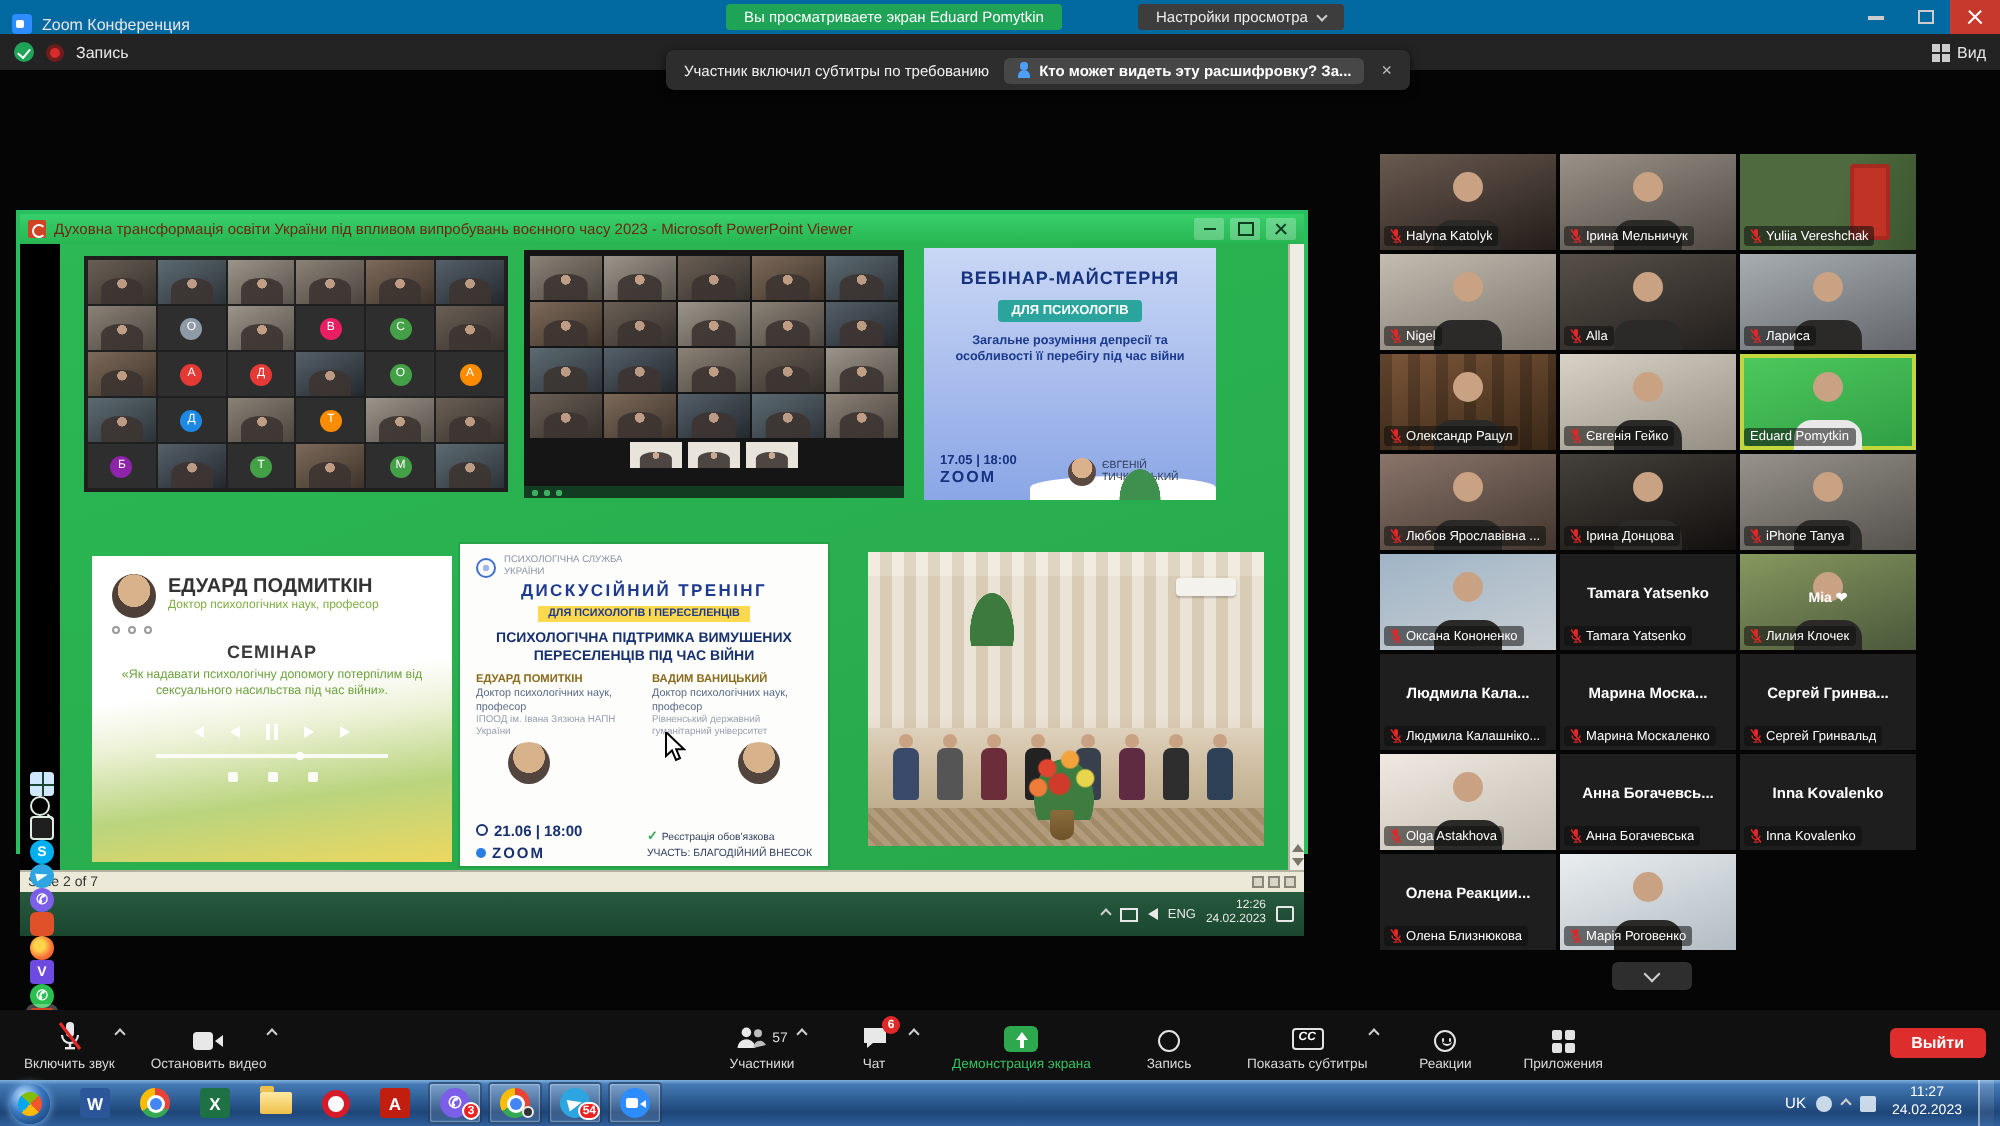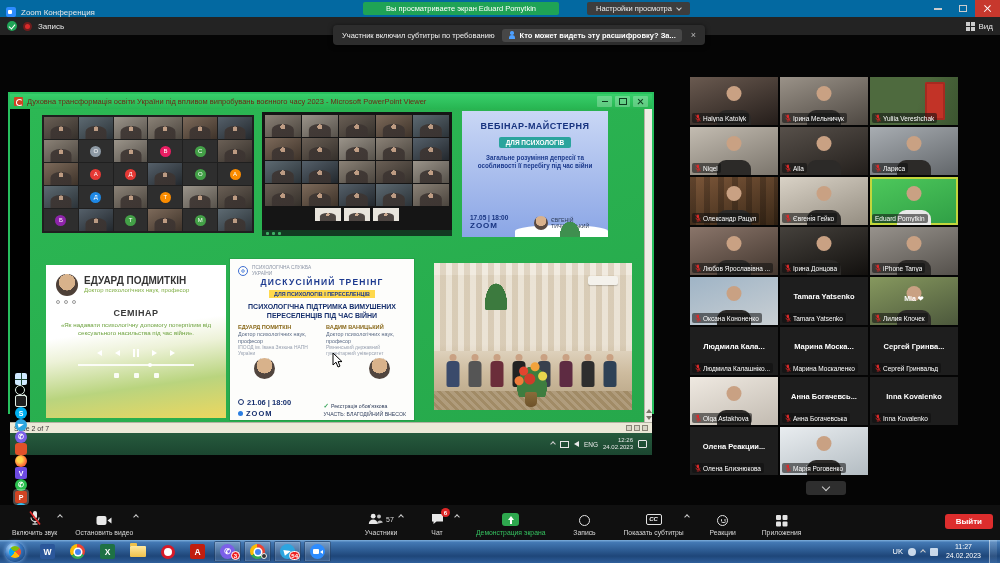--- a/index.html
+++ b/index.html
@@ -4,22 +4,22 @@
 <style>
 *{margin:0;padding:0;box-sizing:border-box}
 html,body{width:1000px;height:563px;background:#000;font-family:"Liberation Sans",sans-serif;overflow:hidden}
 .screen{position:relative;width:1000px;height:563px;background:#050505;overflow:hidden}
 
 
 .titlebar{position:absolute;left:0;top:0;width:100%;height:17px;background:#0369a1;display:flex;align-items:flex-end;z-index:30}
 .app-icon{width:10px;height:10px;border-radius:2px;background:#2d8cff;margin:0 5px 0 6px;position:relative}
 .app-icon::after{content:'';position:absolute;left:2px;top:3px;width:4px;height:4px;background:#fff;border-radius:1px}
 .app-title{font-size:8px;color:#e6e6e6}
-.banner{position:absolute;left:363px;top:2px;height:13px;background:#1fa356;color:#fff;font-size:7.5px;display:flex;align-items:center;padding:0 23px;border-radius:2px}
-.view-settings{position:absolute;left:587px;top:2px;height:13px;background:#3d3d3d;color:#ededed;font-size:7.5px;display:flex;align-items:center;gap:5px;padding:0 9px;border-radius:2px;cursor:pointer}
+.banner{position:absolute;left:363px;top:2px;height:13px;background:#1fa356;color:#fff;font-size:7.5px;display:flex;align-items:center;padding:0 9px;border-radius:2px}
+.view-settings{position:absolute;left:569px;top:2px;height:13px;background:#3d3d3d;color:#ededed;font-size:7.5px;display:flex;align-items:center;gap:5px;padding:0 9px;border-radius:2px;cursor:pointer}
 .caret-down{width:4px;height:4px;border-right:1px solid #ccc;border-bottom:1px solid #ccc;transform:rotate(45deg);margin-top:-2px}
 .win-controls{position:absolute;right:0;top:0;height:17px;display:flex}
 .wc{width:25px;height:17px;display:flex;align-items:center;justify-content:center}
 .wc-min i{width:8px;height:2px;background:#ccc}
 .wc-max i{width:8px;height:7px;border:1px solid #ccc}
 .wc-close{background:#c7382d}
 .wc-close i{position:relative;width:9px;height:9px}
 .wc-close i::before,.wc-close i::after{content:'';position:absolute;left:0;top:4px;width:9px;height:1.4px;background:#fff}
 .wc-close i::before{transform:rotate(45deg)}.wc-close i::after{transform:rotate(-45deg)}
 
@@ -36,21 +36,21 @@
 
 .toast{position:absolute;left:333px;top:25px;height:20px;background:#2d2d2d;border-radius:4px;display:flex;align-items:center;gap:7px;padding:0 9px;z-index:40;box-shadow:0 1px 5px rgba(0,0,0,.65)}
 .toast-msg{font-size:7.5px;color:#f2f2f2;white-space:nowrap}
 .toast-pill{display:flex;align-items:center;gap:4px;background:#474747;border-radius:3px;padding:2px 6px;font-size:7.5px;font-weight:bold;color:#fff;white-space:nowrap;cursor:pointer}
 .tp-icon{position:relative;width:8px;height:8px}
 .tp-icon::before{content:'';position:absolute;left:2.5px;top:0;width:3.5px;height:3.5px;border-radius:50%;background:#4da0ff}
 .tp-icon::after{content:'';position:absolute;left:1px;top:4px;width:6.5px;height:3.5px;border-radius:3px 3px 0 0;background:#4da0ff}
 .toast-close{color:#bbb;font-size:9px;margin-left:2px;cursor:pointer}
 
 
-.share{position:absolute;left:8px;top:92px;width:646px;height:322px;border:2px solid #28c05e;background:#000;z-index:10}
+.share{position:absolute;left:8px;top:105px;width:646px;height:322px;border:2px solid #28c05e;background:#000;z-index:10}
 .ppt-titlebar{height:15px;background:linear-gradient(#38cf6b,#27b551);display:flex;align-items:center;padding:0 4px;gap:4px}
 .ppt-icon{width:9px;height:9px;background:#d04423;border-radius:1px;position:relative}
 .ppt-icon::after{content:'';position:absolute;left:2px;top:2px;width:5px;height:5px;border-radius:50%;border:1.4px solid #fff;border-right-color:transparent}
 .ppt-title{font-size:7.5px;color:#6e2715;white-space:nowrap;overflow:hidden;flex:1}
 .ppt-controls{display:flex;gap:3px}
 .pcb{position:relative;width:15px;height:11px;display:flex;align-items:center;justify-content:center;background:rgba(255,255,255,.25);border-radius:1px}
 .pcb-min::after{content:'';width:6px;height:1.5px;background:#0f3d20}
 .pcb-max::after{content:'';width:6px;height:5px;border:1.4px solid #0f3d20}
 .pcb-close::before,.pcb-close::after{content:'';position:absolute;left:4px;top:5px;width:7px;height:1.4px;background:#0f3d20}
 .pcb-close::before{transform:rotate(45deg)}.pcb-close::after{transform:rotate(-45deg)}

